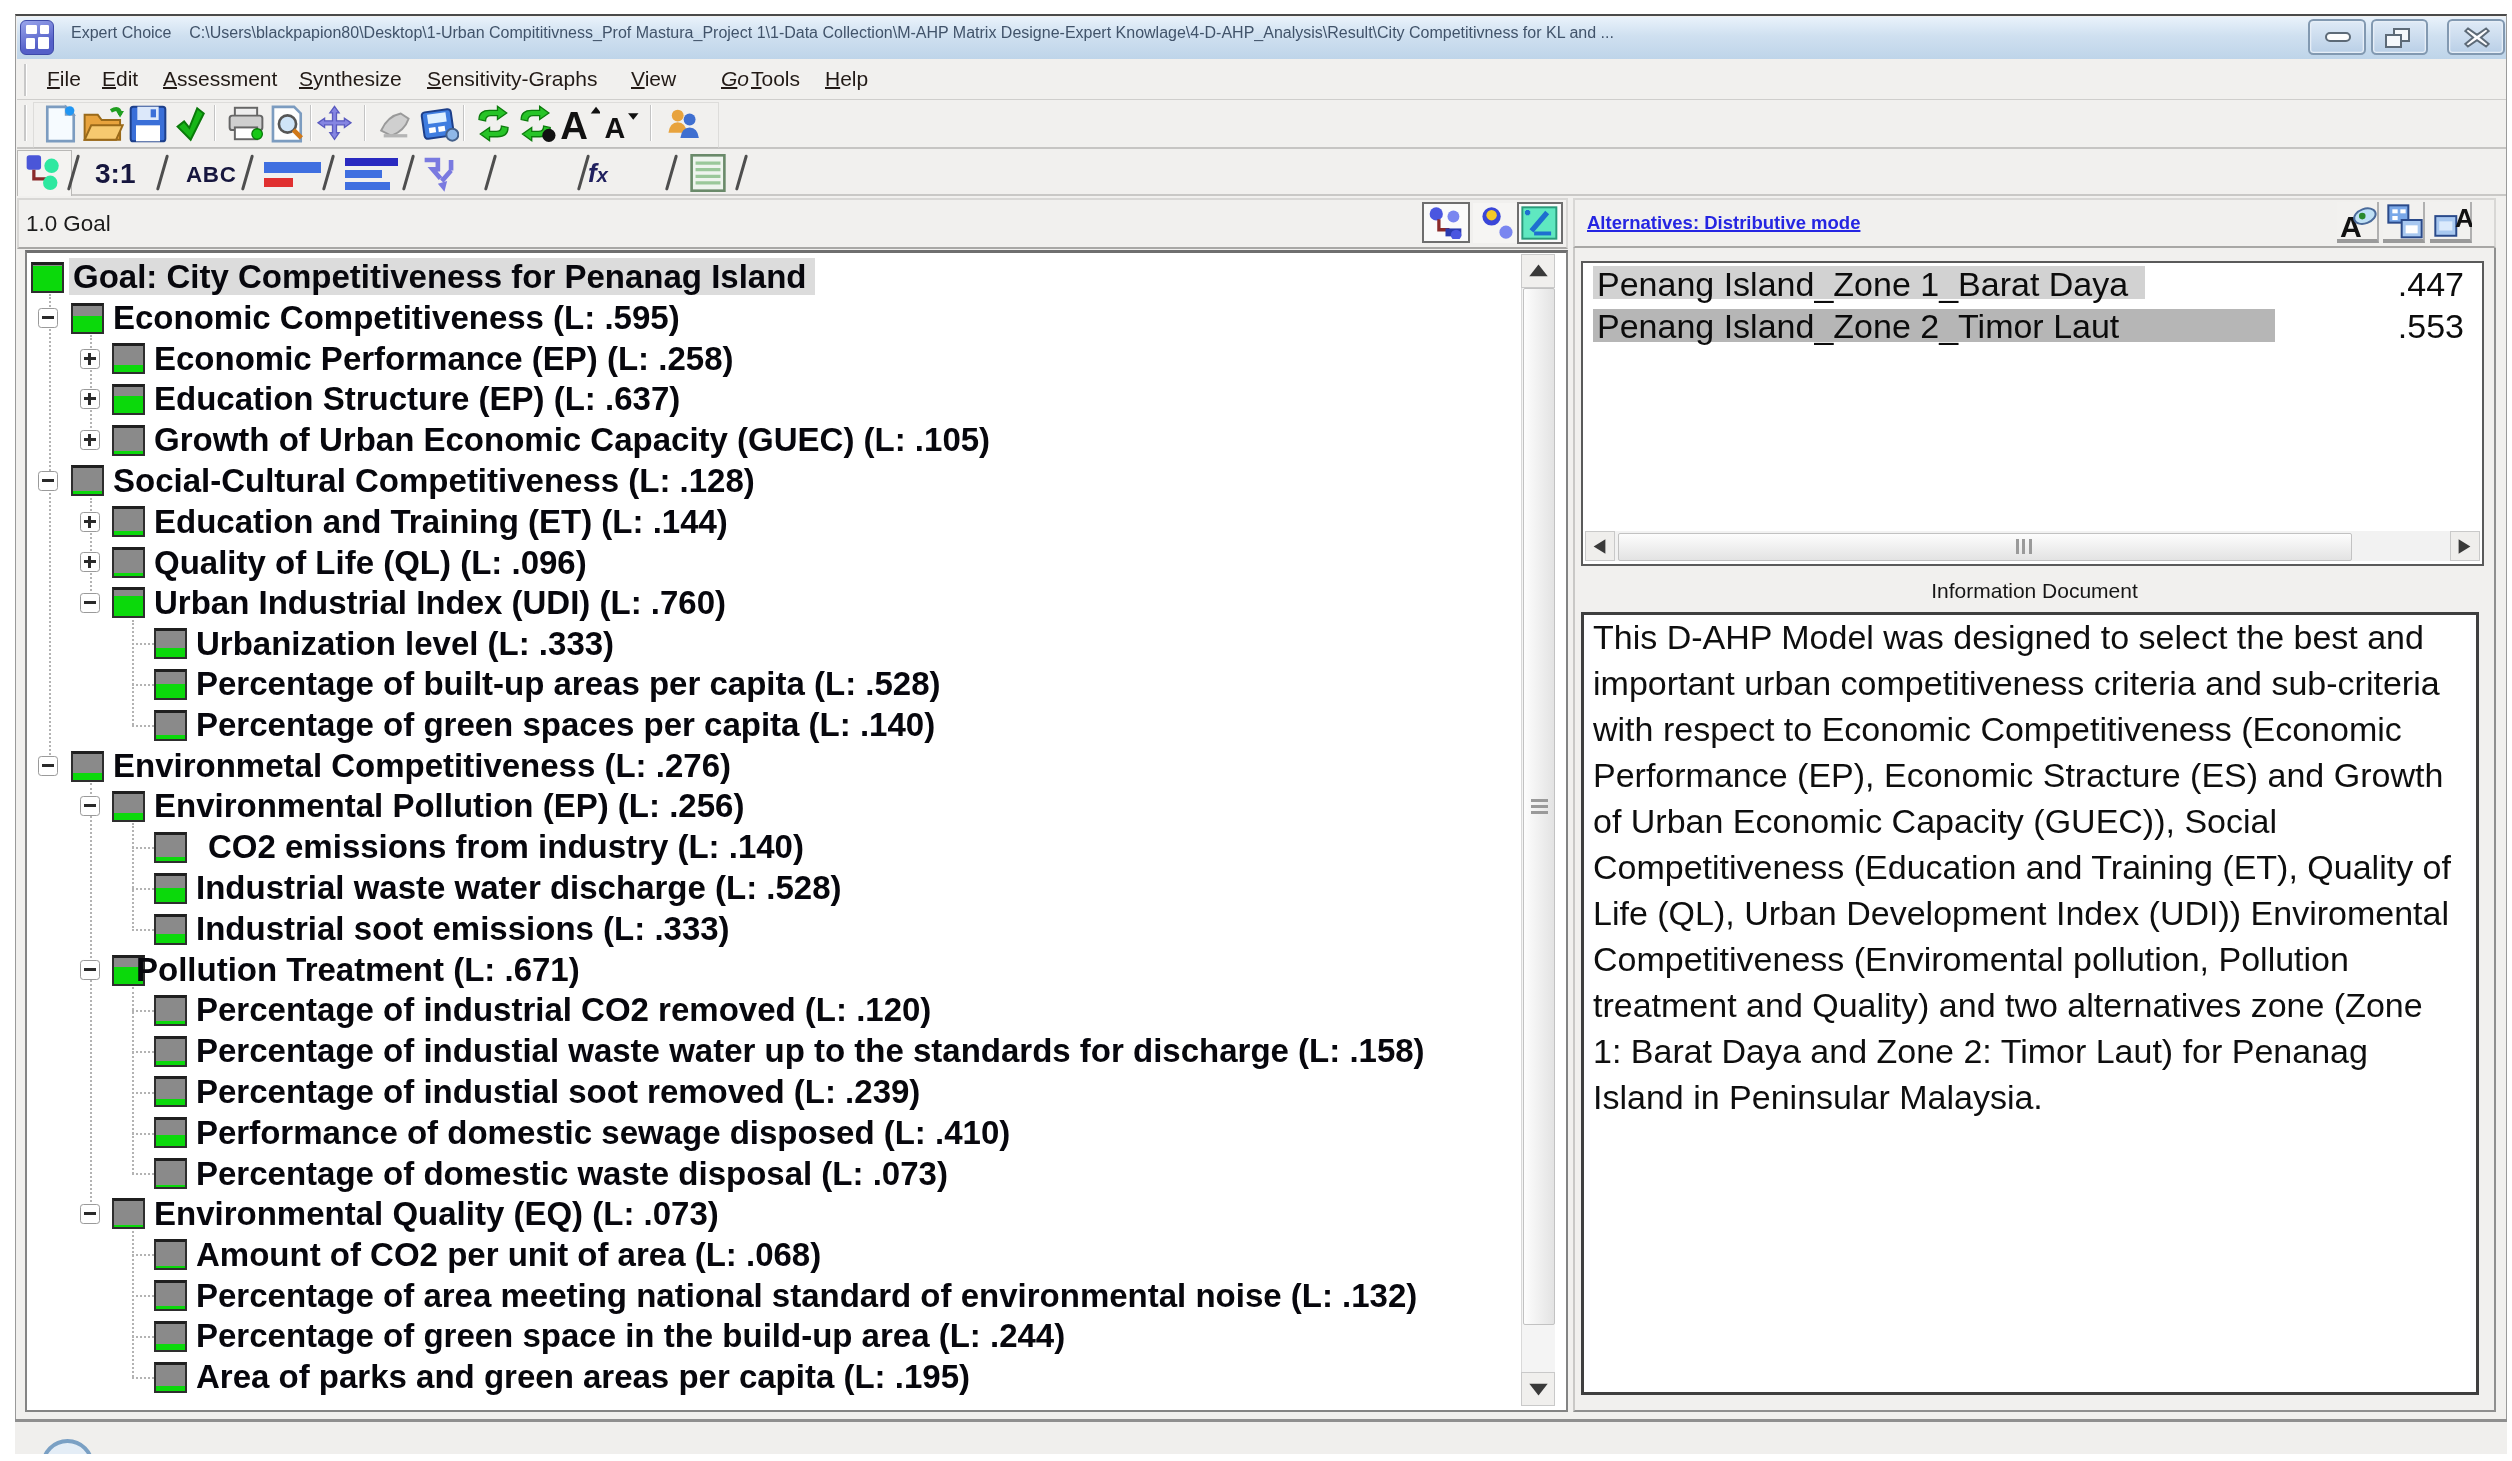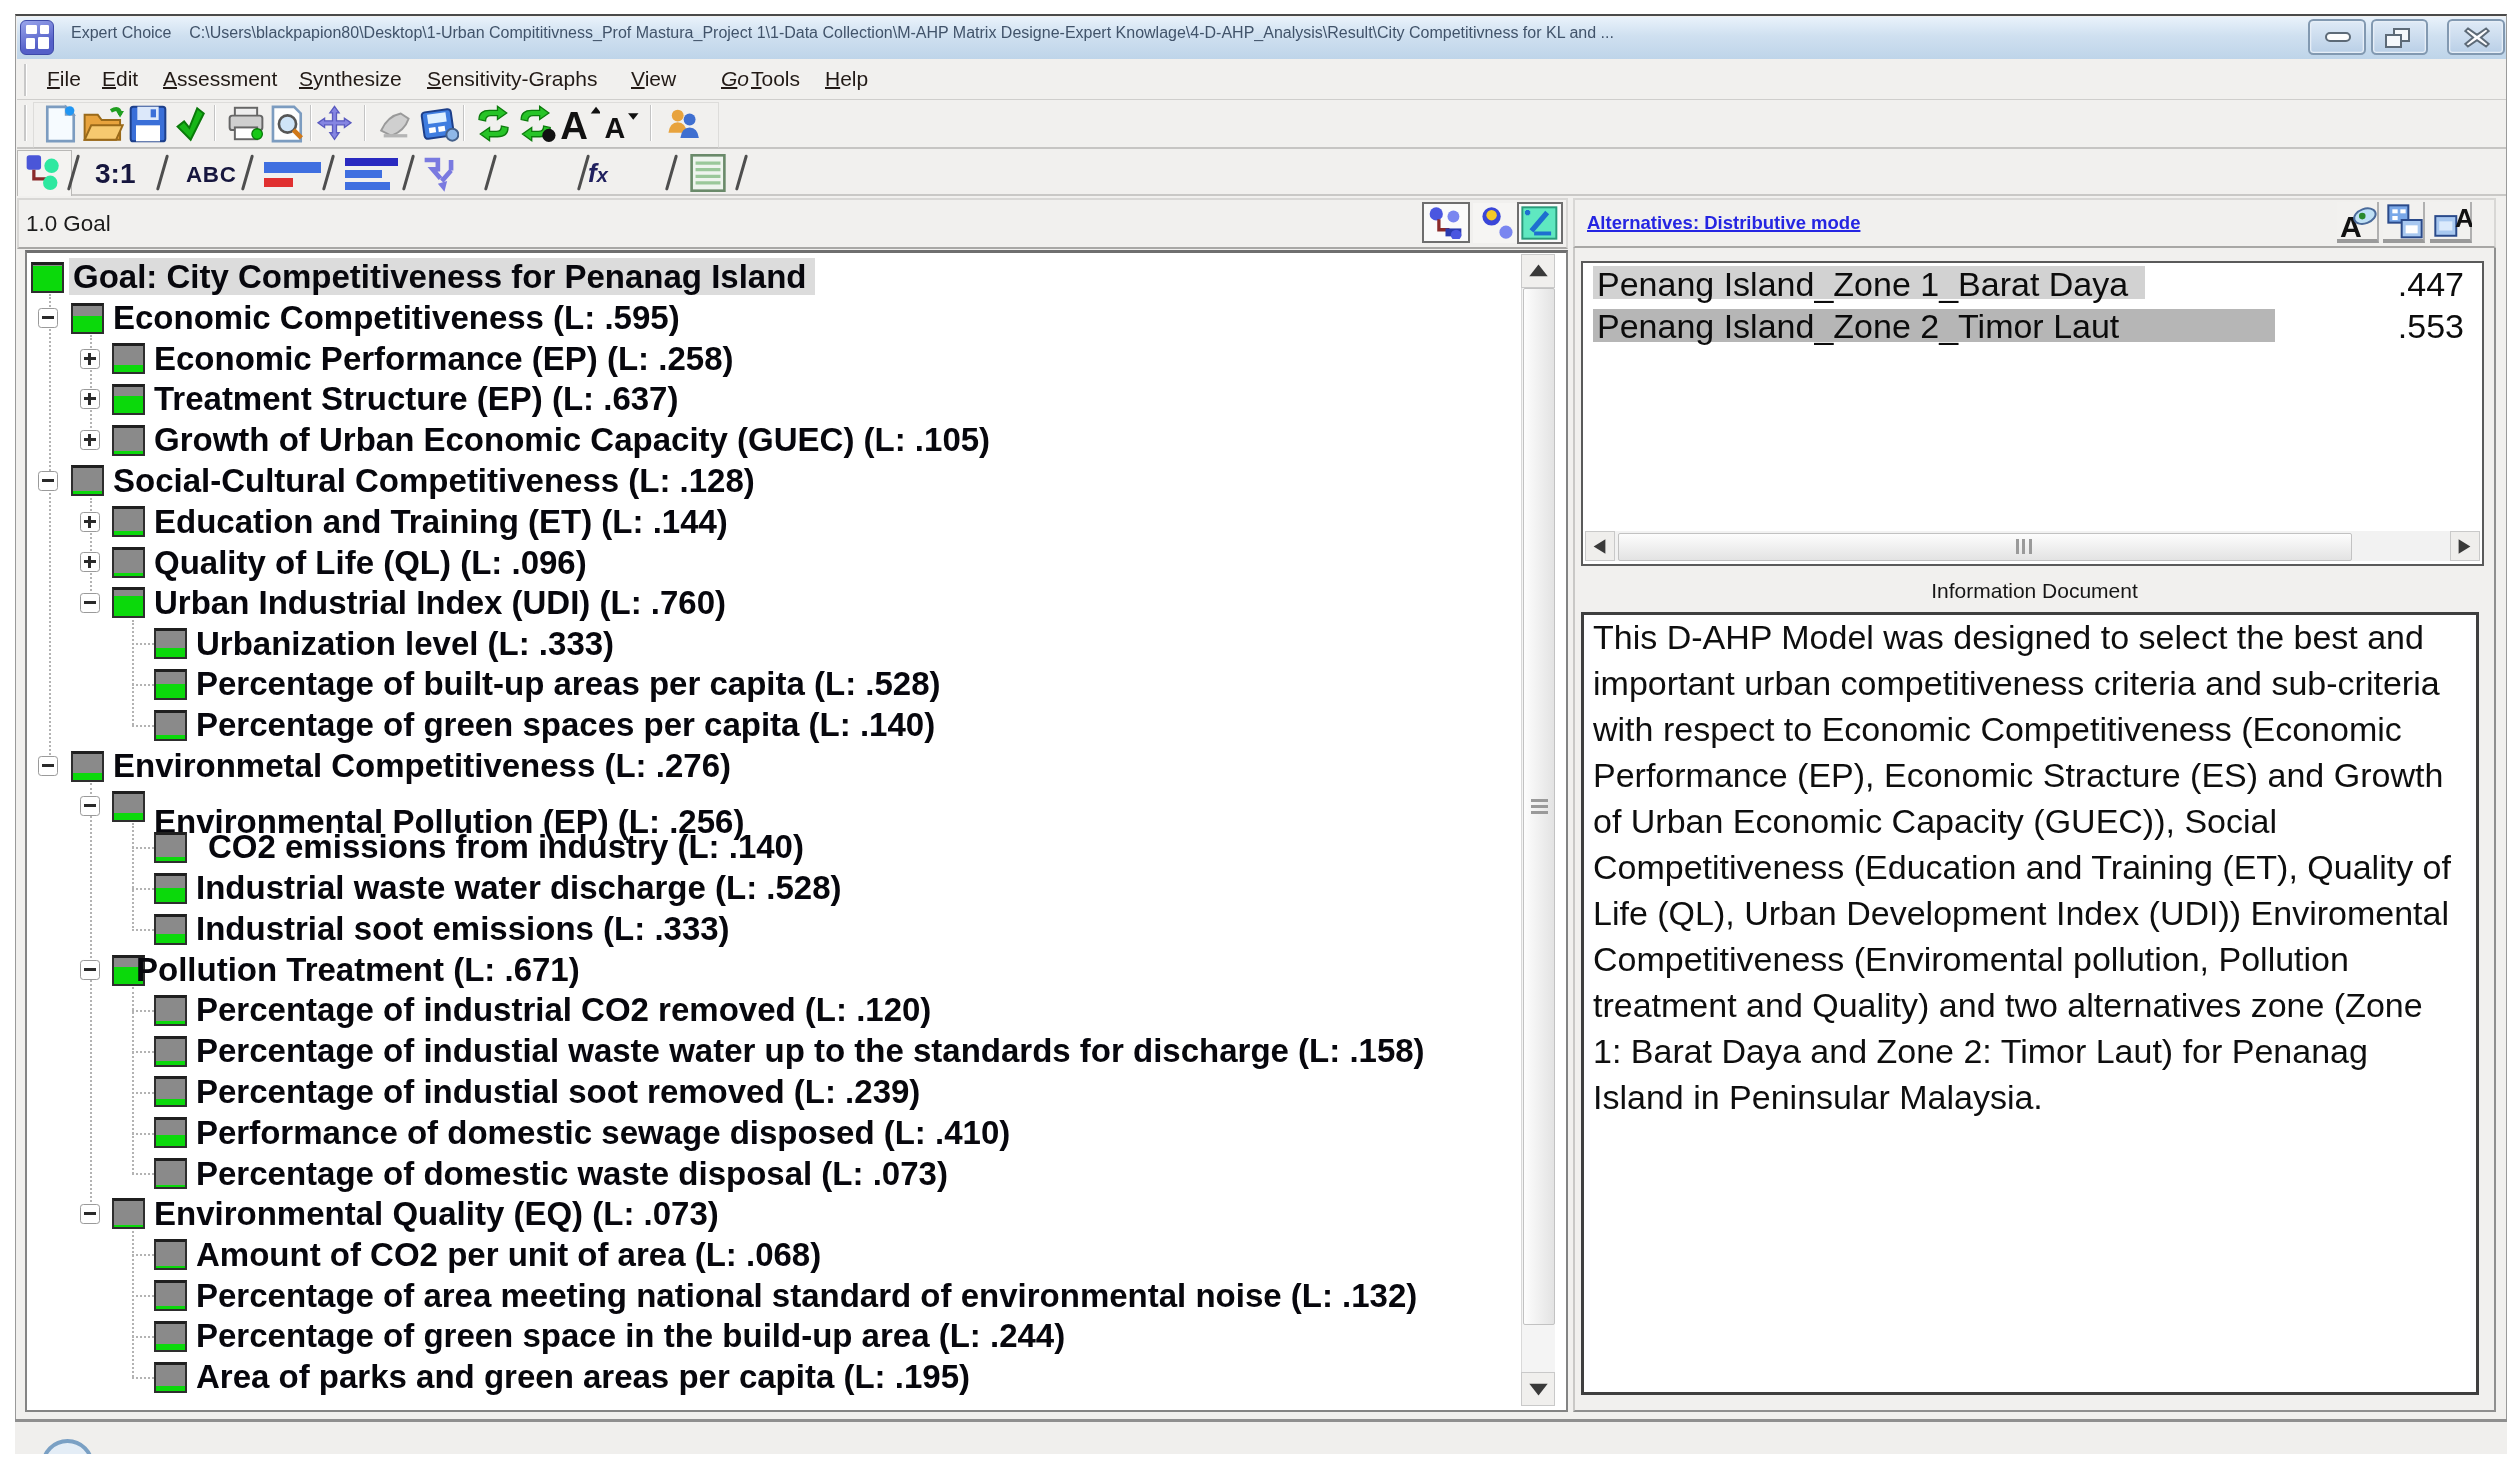--- a/index.html
+++ b/index.html
@@ -234,21 +234,21 @@
 <div class="tbtn plus" style="left:80px;top:349px;">
     <i></i>
     <b></b>
   </div>
 <div class="trow" style="left:154px;top:341px;">Economic Performance (EP) (L: .258)</div>
 <div class="ticon" style="left:112px;top:384px;background:linear-gradient(180deg,#8a8a8a 36%,#0bd90b 36%);"></div>
 <div class="tbtn plus" style="left:80px;top:389px;">
     <i></i>
     <b></b>
   </div>
-<div class="trow" style="left:154px;top:381px;">Treatment Structure (EP) (L: .637)</div>
+<div class="trow" style="left:154px;top:381px;">Education Structure (EP) (L: .637)</div>
 <div class="ticon" style="left:112px;top:425px;background:linear-gradient(180deg,#8a8a8a 88%,#0bd90b 88%);"></div>
 <div class="tbtn plus" style="left:80px;top:430px;">
     <i></i>
     <b></b>
   </div>
 <div class="trow" style="left:154px;top:422px;">Growth of Urban Economic Capacity (GUEC) (L: .105)</div>
 <div class="ticon" style="left:71px;top:465px;background:linear-gradient(180deg,#8a8a8a 87%,#0bd90b 87%);"></div>
 <div class="tbtn" style="left:38px;top:471px;">
     <i></i>
   </div>
@@ -278,21 +278,21 @@
 <div class="trow" style="left:196px;top:707px;">Percentage of green spaces per capita (L: .140)</div>
 <div class="ticon" style="left:71px;top:751px;background:linear-gradient(180deg,#8a8a8a 72%,#0bd90b 72%);"></div>
 <div class="tbtn" style="left:38px;top:756px;">
     <i></i>
   </div>
 <div class="trow" style="left:113px;top:748px;">Environmetal Competitiveness (L: .276)</div>
 <div class="ticon" style="left:112px;top:791px;background:linear-gradient(180deg,#8a8a8a 74%,#0bd90b 74%);"></div>
 <div class="tbtn" style="left:80px;top:796px;">
     <i></i>
   </div>
-<div class="trow" style="left:154px;top:788px;margin-top:16px;">Environmental Pollution (EP) (L: .256)</div>
+<div class="trow" style="left:154px;top:788px;">Environmental Pollution (EP) (L: .256)</div>
 <div class="ticon" style="left:154px;top:832px;background:linear-gradient(180deg,#8a8a8a 86%,#0bd90b 86%);"></div>
 <div class="trow" style="left:196px;top:829px;margin-left:12px;">CO2 emissions from industry (L: .140)</div>
 <div class="ticon" style="left:154px;top:873px;background:linear-gradient(180deg,#8a8a8a 47%,#0bd90b 47%);"></div>
 <div class="trow" style="left:196px;top:870px;">Industrial waste water discharge (L: .528)</div>
 <div class="ticon" style="left:154px;top:914px;background:linear-gradient(180deg,#8a8a8a 67%,#0bd90b 67%);"></div>
 <div class="trow" style="left:196px;top:911px;">Industrial soot emissions (L: .333)</div>
 <div class="ticon" style="left:112px;top:955px;background:linear-gradient(180deg,#8a8a8a 33%,#0bd90b 33%);"></div>
 <div class="tbtn" style="left:80px;top:960px;">
     <i></i>
   </div>

